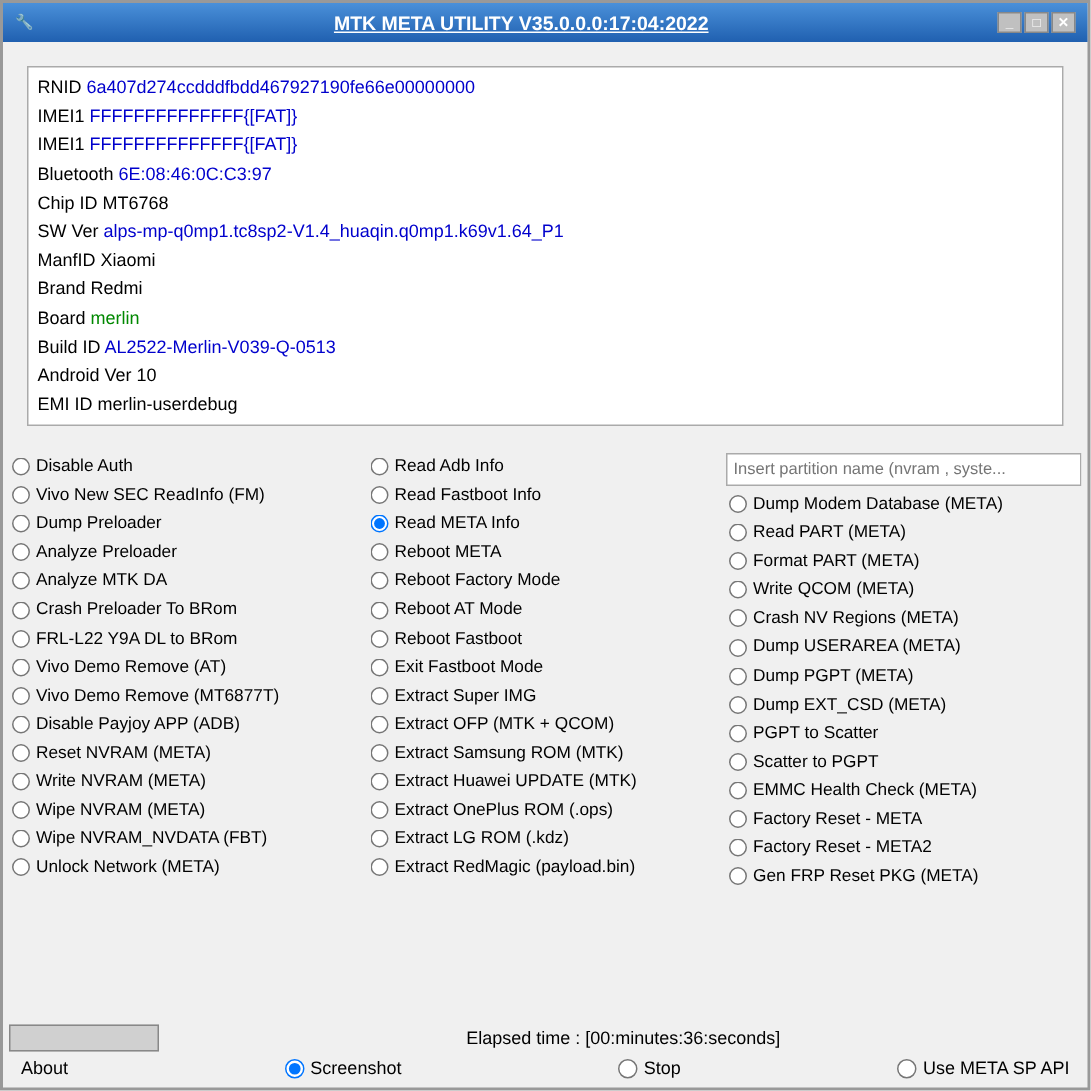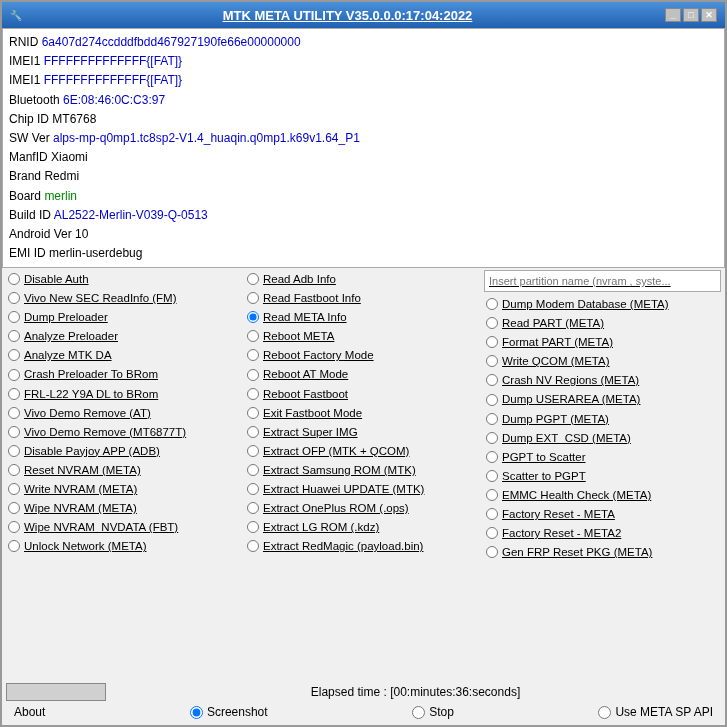--- a/index.html
+++ b/index.html
@@ -54,21 +54,21 @@
       line-height: 1;
     }
     .title-icon {
       width: 20px;
       height: 14px;
       display: flex;
       align-items: center;
       font-size: 10px;
     }
     .info-box {
-      margin: 0;
+      margin: 16px;
       background: white;
       border: 1px solid #aaa;
       padding: 4px 6px;
       height: 240px;
       overflow-y: auto;
       flex-shrink: 0;
     }
     .info-line {
       line-height: 1.6;
       font-size: 12px;
@@ -83,21 +83,20 @@
     }
     .info-line .value-green {
       color: #008800;
     }
     .options-area {
       flex: 1;
       display: flex;
       flex-direction: column;
       padding: 2px 4px;
       overflow: hidden;
-      text-decoration: underline;
     }
     .options-grid {
       display: grid;
       grid-template-columns: 1fr 1fr 1fr;
       gap: 0px 2px;
       flex: 1;
       overflow: hidden;
     }
     .option-col {
       display: flex;

